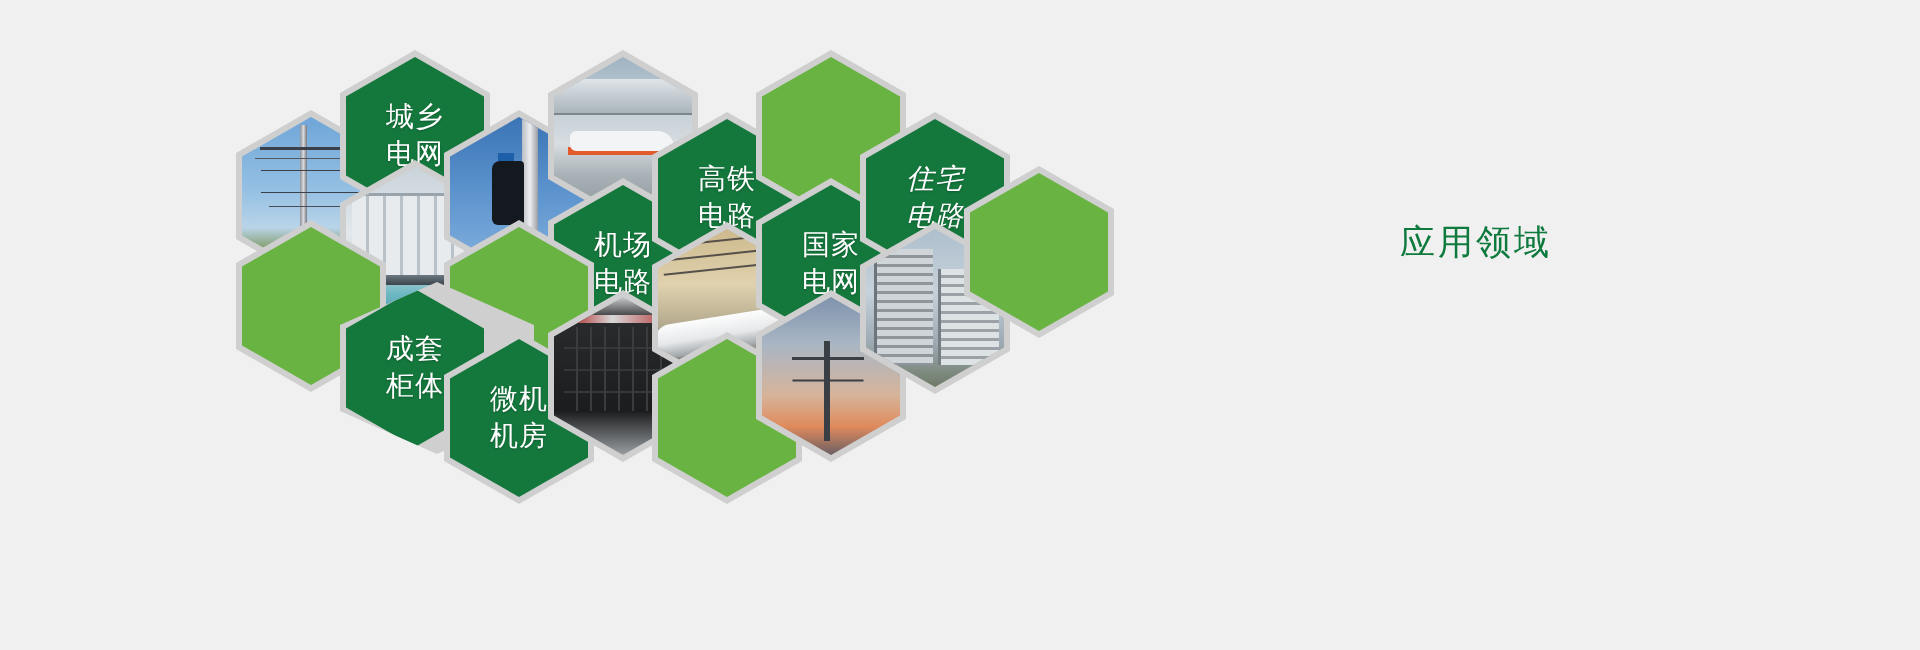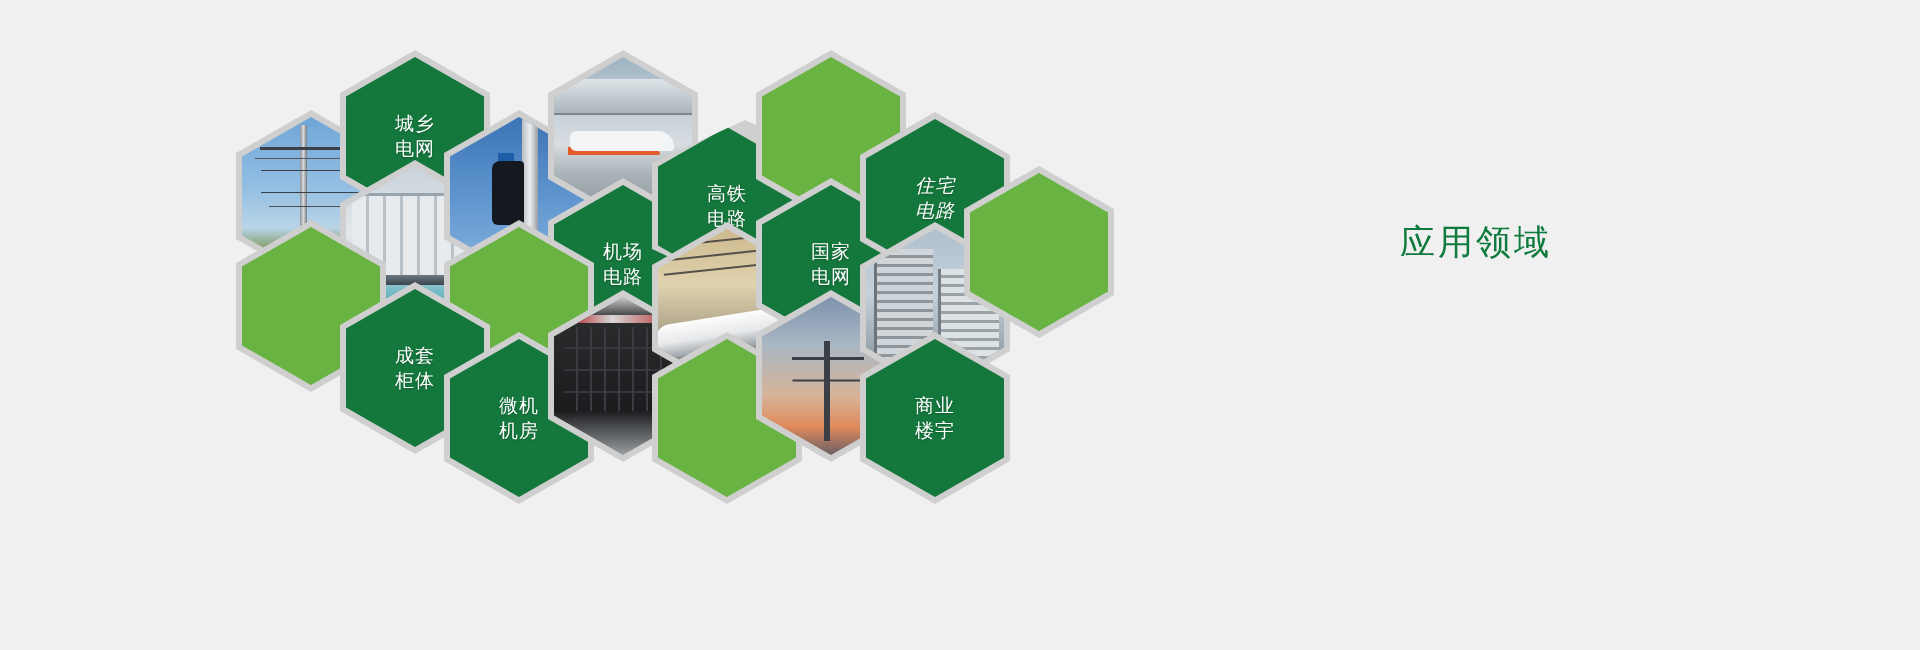--- a/index.html
+++ b/index.html
@@ -28,21 +28,21 @@
     width:138px;height:158px;
     clip-path:polygon(50% 0%,100% 25%,100% 75%,50% 100%,0% 75%,0% 25%);
     overflow:hidden;
     display:flex;align-items:center;justify-content:center;
   }
   .hex.greenlight .inner{background:#69b342;}
   .hex.greendark  .inner{background:#14773c;}
 
   .hex .label{
     color:#ffffff;
-    font-size:19px;
+    font-size:28px;
     line-height:1.32;
     letter-spacing:1px;
     text-align:center;
     font-family:"DejaVu Sans","Liberation Sans",sans-serif;
     text-shadow:0 1px 2px rgba(0,0,0,.25);
     white-space:pre-line;
     font-weight:400;
   }
 
   
@@ -219,38 +219,38 @@
       </div>
       <div class="hex greendark" style="left: 548px; top: 178px;">
         <div class="inner">
           <div class="label">机场
 电路</div>
         </div>
       </div>
       <div class="hex greenlight" style="left: 444px; top: 220px;">
         <div class="inner"></div>
       </div>
-      <div class="hex greendark" style="left: 340px; top: 282px;">
+      <div class="hex greendark" style="left: 340px; top: 282px; padding-left: 44px;">
         <div class="inner">
           <div class="label">成套
 柜体</div>
         </div>
       </div>
       <div class="hex greendark" style="left: 444px; top: 332px;">
         <div class="inner">
           <div class="label">微机
 机房</div>
         </div>
       </div>
       <div class="hex photo" style="left: 548px; top: 290px;">
         <div class="inner">
           <div class="ph ph-panel"></div>
         </div>
       </div>
-      <div class="hex greendark" style="left: 652px; top: 120px; padding-left: 36px;">
+      <div class="hex greendark" style="left: 652px; top: 112px;">
         <div class="inner">
           <div class="label">高铁
 电路</div>
         </div>
       </div>
       <div class="hex photo" style="left: 652px; top: 222px;">
         <div class="inner">
           <div class="ph ph-train"></div>
         </div>
       </div>
@@ -273,26 +273,20 @@
       </div>
       <div class="hex greendark" style="left: 860px; top: 112px; font-style: italic;">
         <div class="inner">
           <div class="label">住宅
 电路</div>
         </div>
       </div>
       <div class="hex photo" style="left: 860px; top: 222px;">
         <div class="inner">
           <div class="ph ph-buildings"></div>
-        </div>
-      </div>
-      <div class="hex greendark" style="left: 860px; top: 332px;">
-        <div class="inner">
-          <div class="label">商业
-楼宇</div>
         </div>
       </div>
       <div class="hex greenlight" style="left: 964px; top: 166px;">
         <div class="inner"></div>
       </div>
     </div>
 
   <div id="heading">
     <div class="main">应用领域</div>
   </div>

